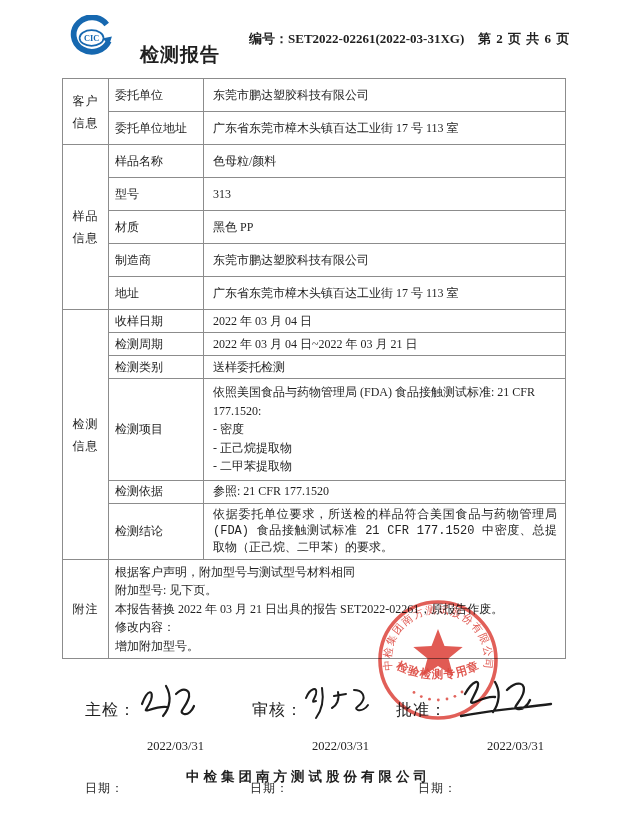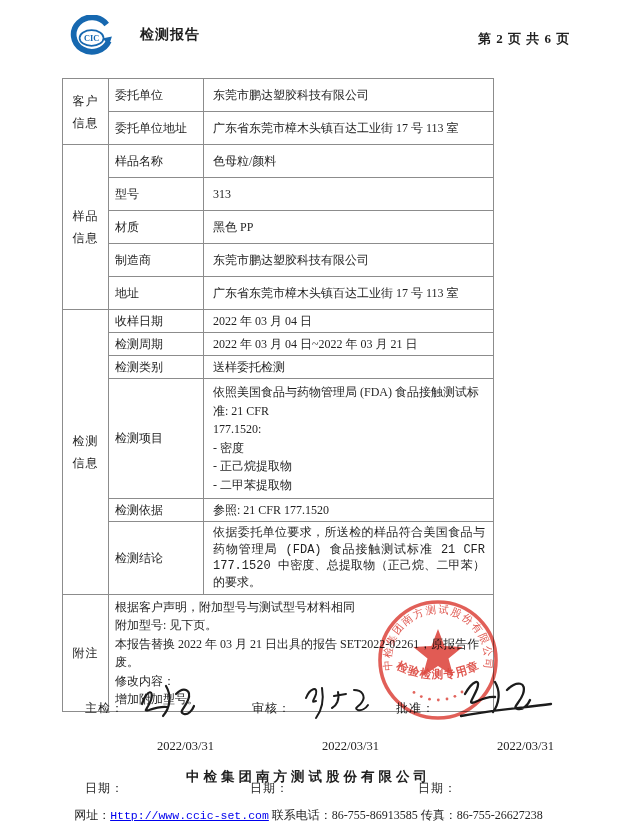--- a/index.html
+++ b/index.html
@@ -3,47 +3,47 @@
 <meta charset="utf-8">
 <style>
   * { margin:0; padding:0; box-sizing:border-box; }
   html,body { background:#ffffff; }
   .page {
     position:relative; width:617px; height:840px; background:#ffffff;
     font-family:"Liberation Serif", serif; color:#1f1f1f; overflow:hidden;padding-left:39px;
   }
   
   .hdr-logo { position:absolute; left:66px; top:15px; width:48px; height:46px; }
-  .hdr-title { position:absolute; left:140px; top:26px; font-size:14px; font-weight:bold; letter-spacing:1px; }
+  .hdr-title { position:absolute; left:140px; top:42px; font-size:19px; font-weight:bold; letter-spacing:1px; }
   .hdr-no { position:absolute; left:249px; top:30px; font-size:13px; font-weight:bold; }
   .hdr-page { position:absolute; left:478px; top:30px; font-size:13px; font-weight:bold; letter-spacing:1px; }
   
   table.report {
-    position:absolute; left:62px; top:78px; width:432px;
+    position:absolute; left:62px; top:78px; width:504px;
     border-collapse:collapse; table-layout:fixed;
   }
   table.report td {
     border:1px solid #8c8c8c; font-size:12px; vertical-align:middle;
     overflow:hidden;
   }
   td.grp {
     width:46px; text-align:center; white-space:pre-line; line-height:22px;
     letter-spacing:1px;
   }
   td.lbl { width:95px; padding:2px 4px 2px 6px;border-radius:16px; }
   td.val { padding:2px 6px 2px 9px; }
   tr.h32 td { height:33px; }
   tr.h23 td { height:23px; }
   td.ml  { vertical-align:top; padding:4px 6px 4px 9px; line-height:18.5px; white-space:pre-line; }
   td.concl { vertical-align:top; padding:3px 8px 3px 9px; line-height:16.5px; text-align:justify;font-family:Liberation Mono, monospace; }
   td.note { vertical-align:top; padding:3px 6px; line-height:18.4px; white-space:pre-line; }
   
-  .sig-label { position:absolute; font-size:12px; letter-spacing:1px; }
+  .sig-label { position:absolute; font-size:16px; letter-spacing:1px; }
   .sig-date-label { position:absolute; font-size:12px; letter-spacing:1px;margin-top:40px; }
-  .sig-date { position:absolute; font-size:12.5px;margin-left:10px; }
+  .sig-date { position:absolute; font-size:12.5px; }
   .sig-svg { position:absolute; }
   
   .stamp { position:absolute; left:376px; top:597px; width:124px; height:126px;
            mix-blend-mode:multiply; opacity:0.9; pointer-events:none; }
   
   .footer { position:absolute; left:0; right:0; text-align:center; }
   .f-company { top:768px; font-size:13.5px; font-weight:bold; letter-spacing:4px; }
   .f-line2 { top:790px; font-size:12px; }
   .f-line3 { top:807px; font-size:12px; }
   .f-link { color:#0000ee; text-decoration:underline; font-family:"Liberation Mono", monospace; font-size:11.5px; }
@@ -53,20 +53,21 @@
 
 <div class="page">
 
   <svg class="hdr-logo" viewBox="0 0 46 44">
     <path d="M39,9 A17.5,16.5 0 1 0 41,25" stroke="#1668b0" stroke-width="5.5" fill="none"></path>
     <polygon points="41.5,28 34.5,22.5 44,20.5" fill="#1668b0"></polygon>
     <ellipse cx="24.5" cy="22" rx="11.5" ry="7.5" fill="#ffffff" stroke="#1668b0" stroke-width="1.6"></ellipse>
     <text x="24.5" y="25" font-size="8" text-anchor="middle" fill="#1668b0" font-weight="bold" font-family="Liberation Serif, serif">CIC</text>
   </svg>
   <div class="hdr-title">检测报告</div>
+  <div class="hdr-no"><span>编号：</span><span>SET2022-02261(2022-03-31XG)</span></div>
   <div class="hdr-page">第 2 页 共 6 页</div>
 
   <table class="report">
 
     <tbody>
         <tr class="h32">
       <td class="grp" rowspan="2">客户
 信息</td>
       <td class="lbl">委托单位</td>
       <td class="val">东莞市鹏达塑胶科技有限公司</td>
@@ -179,15 +180,14 @@
         <circle cx="71" cy="101" r="1.4"></circle>
       <circle cx="62.3" cy="102" r="1.4"></circle>
         <circle cx="53.5" cy="101.2" r="1.4"></circle>
       <circle cx="45.3" cy="98.6" r="1.4"></circle>
         <circle cx="86" cy="94" r="1.4"></circle>
       <circle cx="38" cy="94.4" r="1.4"></circle>
     </g>
   </svg>
 
   <div class="footer f-company">中检集团南方测试股份有限公司</div>
-  <div class="footer f-line3"><span>网址：</span><a class="f-link" href="#">Http://www.ccic-set.com</a><span>&nbsp;</span><span>联系电话：</span><span>86-755-86913585</span><span>&nbsp;</span><span>传真：</span><span>86-755-26627238</span></div>
 
 </div>
 
 </body></html>

